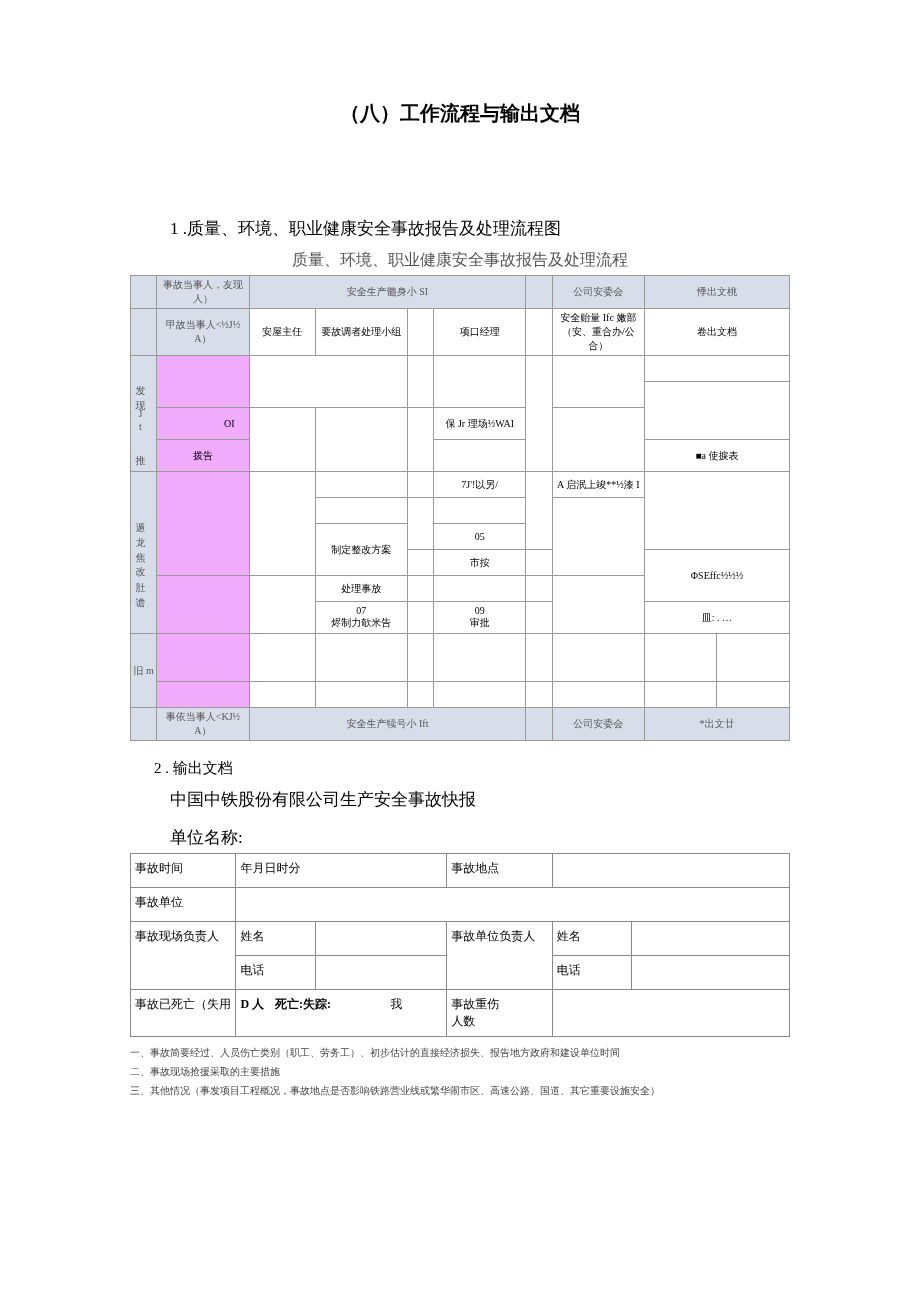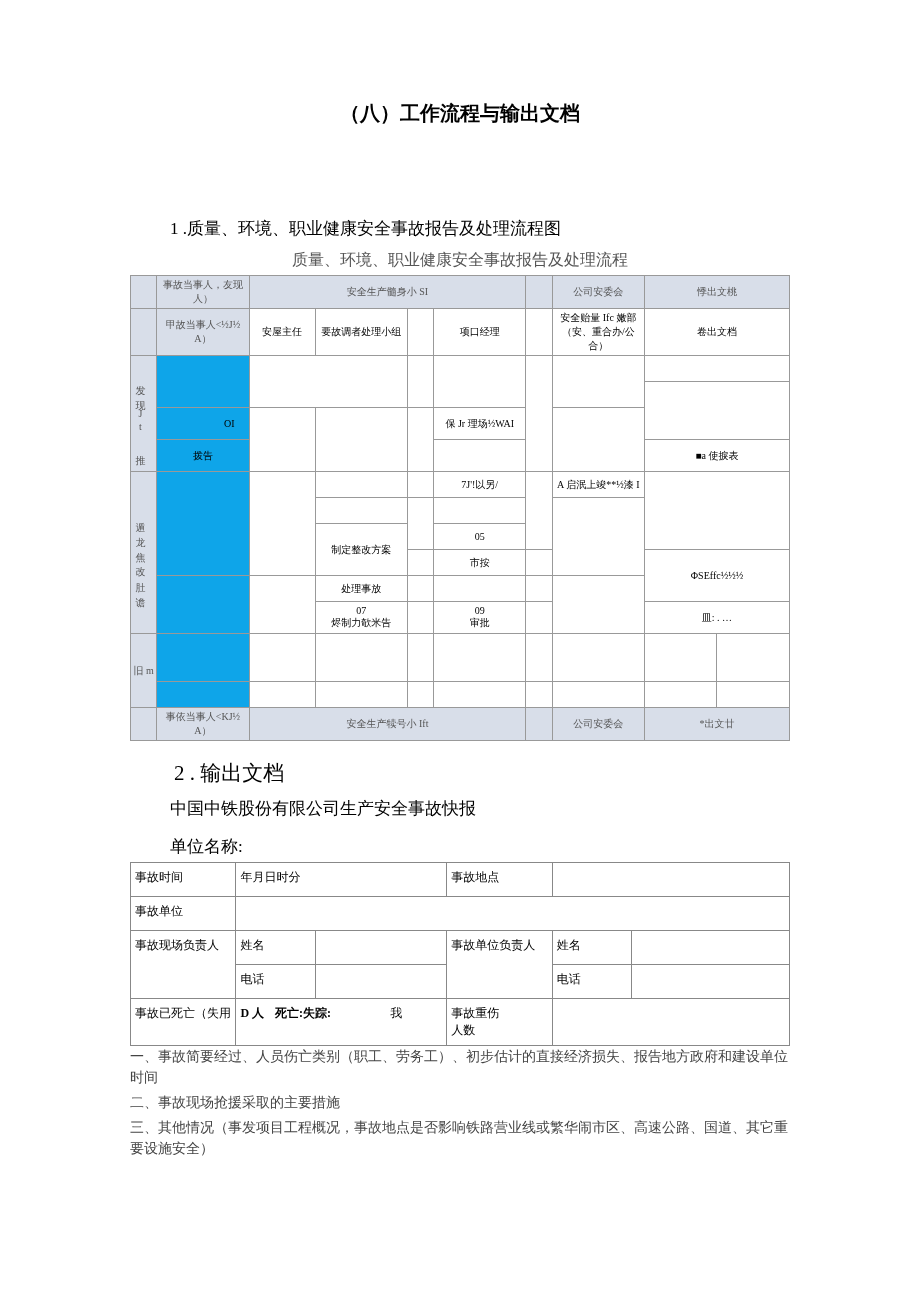--- a/index.html
+++ b/index.html
@@ -36,34 +36,34 @@
       table-layout: fixed;
     }
     .flow-table td, .flow-table th {
       border: 1px solid #999;
       text-align: center;
       vertical-align: middle;
       padding: 2px;
       word-break: break-all;
     }
     .shaded { background: #d8dee9; color: #555; }
-    .shaded-light { background: #0ea5e9; }
+    .shaded-light { background: #f0abfc; }
     .row-h { height: 26px; }
     .row-tall { height: 48px; }
     .row-med { height: 32px; }
     .vlabel {
       writing-mode: vertical-rl;
       text-orientation: upright;
       letter-spacing: 2px;
       font-size: 10px;
     }
     h3 {
-      font-size: 21px;
+      font-size: 15px;
       font-weight: normal;
-      margin: 18px 0 10px 44px;
+      margin: 18px 0 10px 24px;
     }
     .subtitle {
       font-size: 17px;
       margin: 6px 0 15px 40px;
     }
     .unit-line {
       font-size: 17px;
       margin: 6px 0 4px 40px;
     }
     .form-table {
@@ -71,22 +71,23 @@
       width: 100%;
       font-size: 12px;
     }
     .form-table td {
       border: 1px solid #888;
       padding: 6px 4px;
       vertical-align: top;
       height: 34px;
     }
     .notes {
-      font-size: 14px;
+      font-size: 10px;
       color: #444;
+      margin-top: 8px;
     }
     .notes div { margin-bottom: 4px; line-height: 1.5; }
     .bold { font-weight: bold; }
   </style>
 </head>
 <body>
 
 <h1>（八）工作流程与输出文档</h1>
 
 <h2>1 .质量、环境、职业健康安全事故报告及处理流程图</h2>

